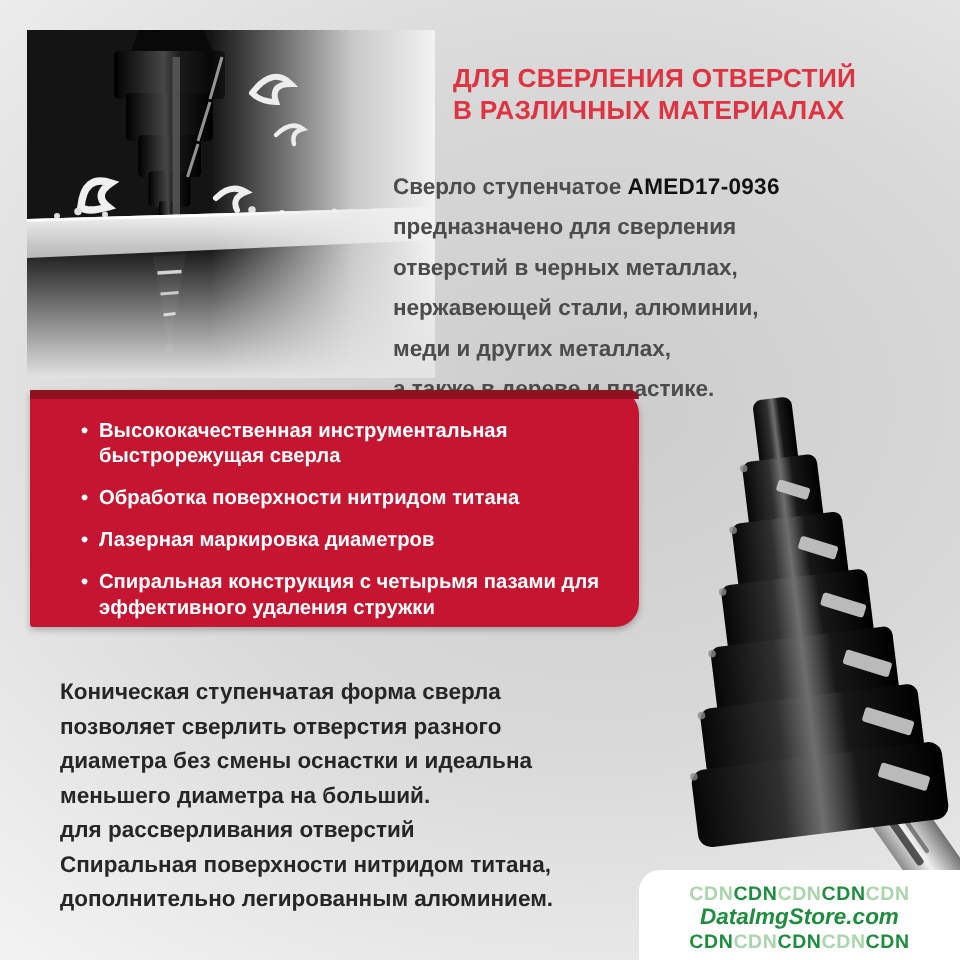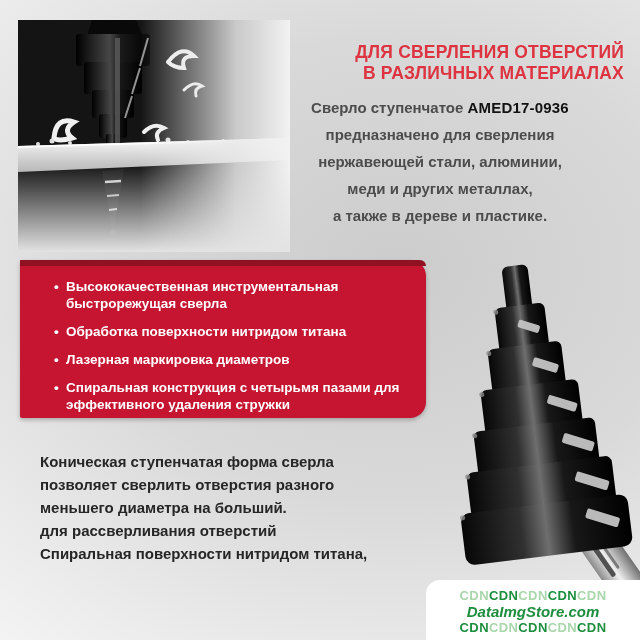--- a/index.html
+++ b/index.html
@@ -7,27 +7,27 @@
     position:relative;width:640px;height:640px;overflow:hidden;
     font-family:"Liberation Sans",sans-serif;
     background:radial-gradient(120% 95% at 62% 42%, #cccccc 0%, #d9d9d9 38%, #ececec 68%, #ffffff 100%);
   }
   
   .photo{position:absolute;left:18px;top:20px;width:272px;height:232px;}
   .photo svg{display:block;width:100%;height:100%;}
   
   .headline{
     position:absolute;left:302px;top:42px;width:322px;
-    text-align:right;color:#de3340;font-weight:bold;
+    text-align:left;color:#de3340;font-weight:bold;
     font-size:17.5px;line-height:21px;letter-spacing:.2px;
   }
   
   .intro{
-    position:absolute;right:22px;top:94px;width:356px;
-    text-align:center;font-size:15px;line-height:27px;
+    position:absolute;right:22px;top:111px;width:356px;
+    text-align:left;font-size:15px;line-height:27px;
     color:#4c4c4c;font-weight:600;
   }
   .intro .model{color:#121212;font-weight:800;letter-spacing:.2px;}
   
   .banner{
     position:absolute;left:20px;top:260px;width:406px;height:158px;
     background:#c51531;border-radius:2px 16px 16px 2px;
     box-shadow:0 2px 4px rgba(0,0,0,.25);
   }
   .banner::before{
@@ -137,20 +137,21 @@
   </div>
 
   <div class="headline">
     <div>ДЛЯ СВЕРЛЕНИЯ ОТВЕРСТИЙ</div>
     <div>В РАЗЛИЧНЫХ МАТЕРИАЛАХ</div>
   </div>
 
   <div class="intro">
     <div><span>Сверло ступенчатое </span><span class="model">AMED17-0936</span></div>
     <div>предназначено для сверления</div>
+    <div>отверстий в черных металлах,</div>
     <div>нержавеющей стали, алюминии,</div>
     <div>меди и других металлах,</div>
     <div>а также в дереве и пластике.</div>
   </div>
 
   <div class="banner">
     <ul>
       <li>Высококачественная инструментальная быстрорежущая сверла</li>
       <li>Обработка поверхности нитридом титана</li>
       <li>Лазерная маркировка диаметров</li>
@@ -209,23 +210,25 @@
               <circle cx="14" cy="252" r="2.5"></circle>
           </g>
         </g>
       </g>
     </svg>
   </div>
 
   <div class="desc">
     <div>Коническая ступенчатая форма сверла</div>
     <div>позволяет сверлить отверстия разного</div>
+    <div>диаметра без смены оснастки и идеальна</div>
     <div>меньшего диаметра на больший.</div>
     <div>для рассверливания отверстий</div>
     <div>Спиральная поверхности нитридом титана,</div>
+    <div>дополнительно легированным алюминием.</div>
   </div>
 
   <div class="watermark">
     <div class="wm-row"><span class="g-l">CDN</span><span class="g-d">CDN</span><span class="g-l">CDN</span><span class="g-d">CDN</span><span class="g-l">CDN</span></div>
     <div class="wm-site">DataImgStore.com</div>
     <div class="wm-row"><span class="g-d">CDN</span><span class="g-l">CDN</span><span class="g-d">CDN</span><span class="g-l">CDN</span><span class="g-d">CDN</span></div>
   </div>
 
 </div>
 

